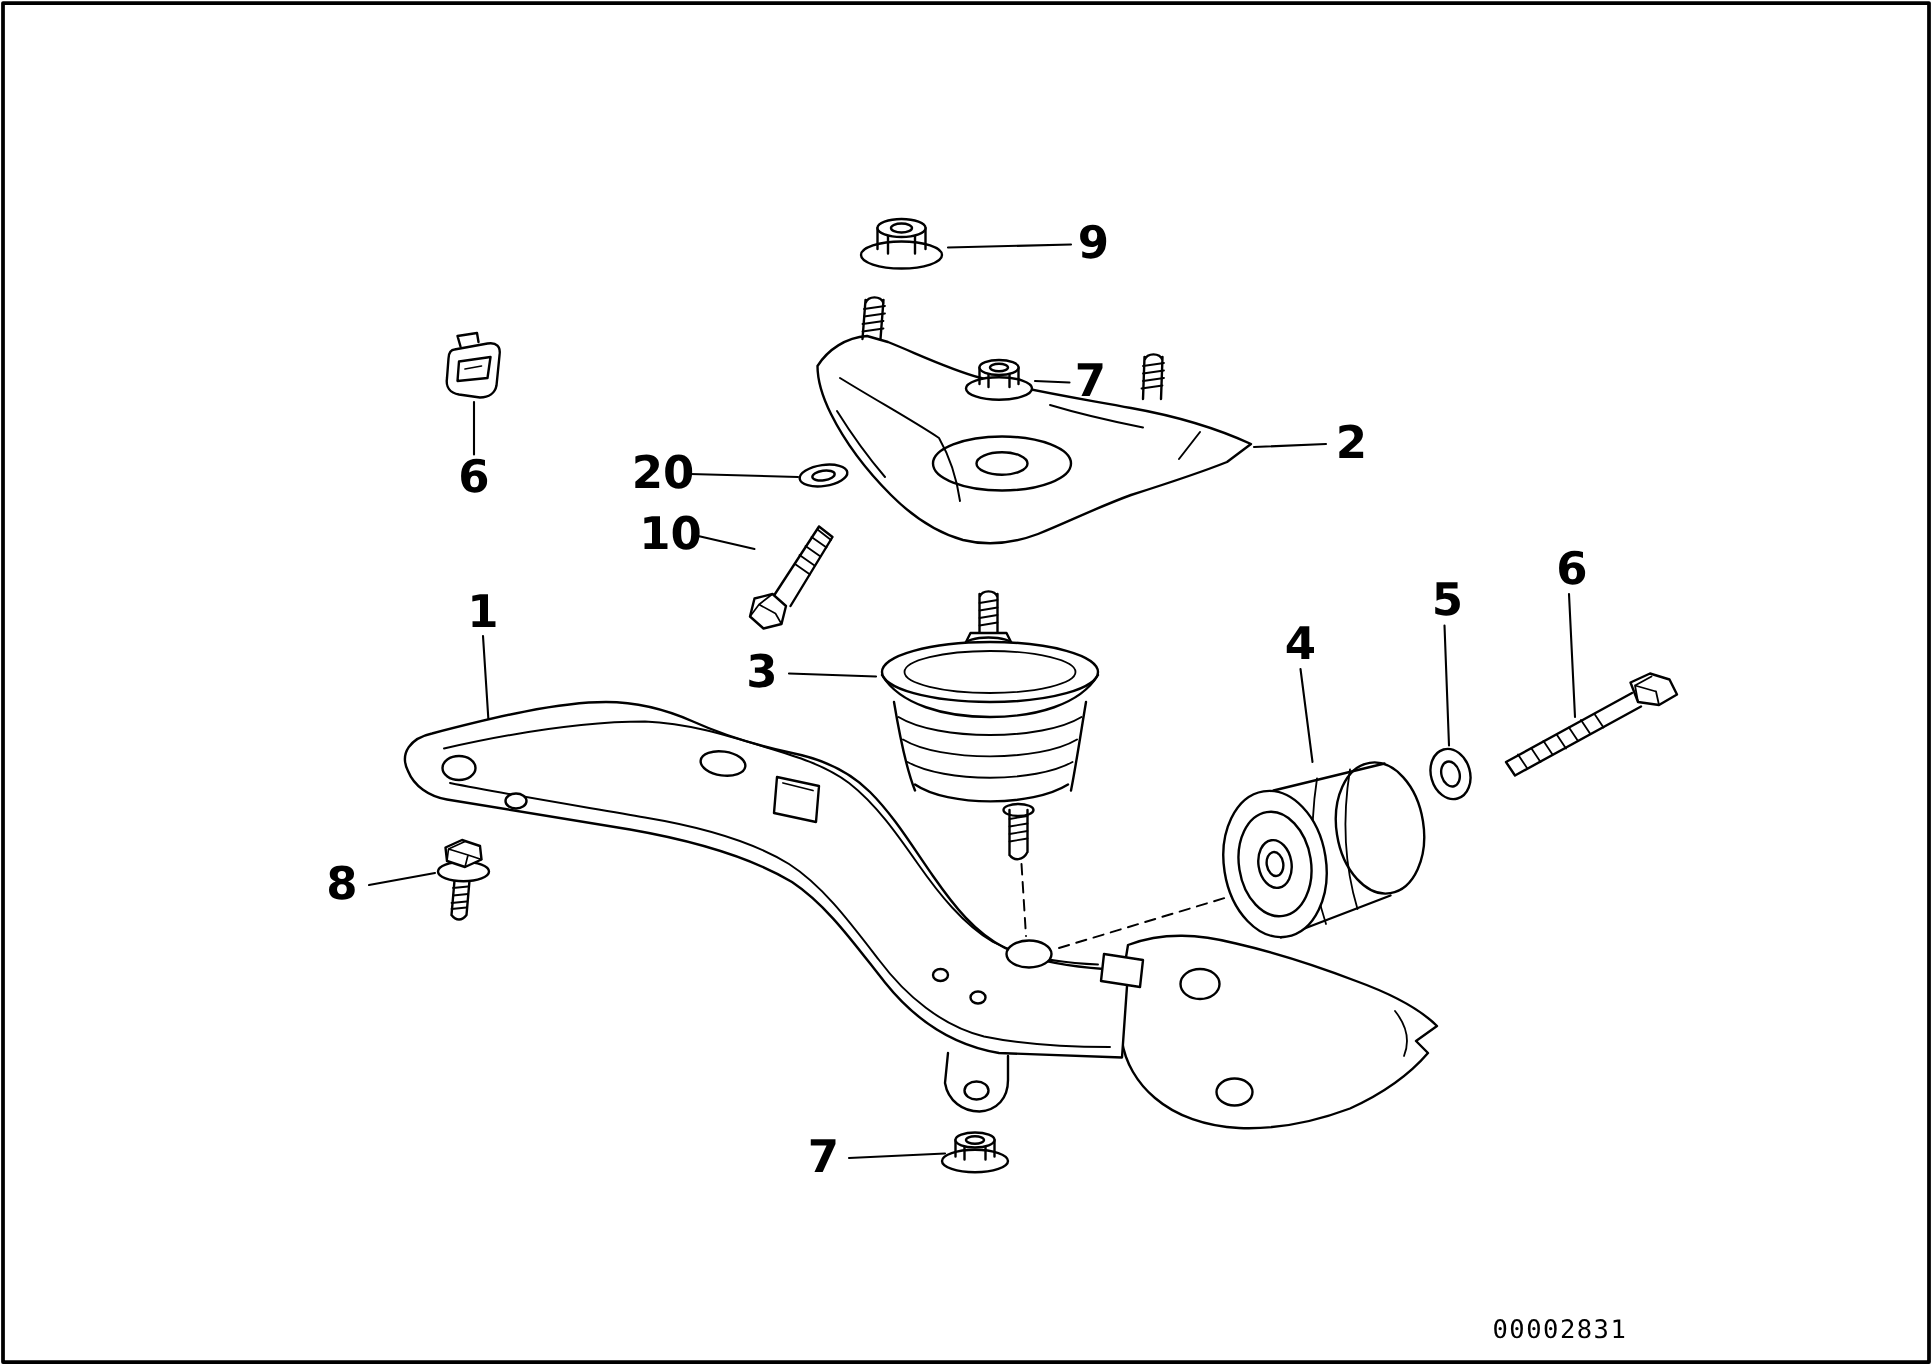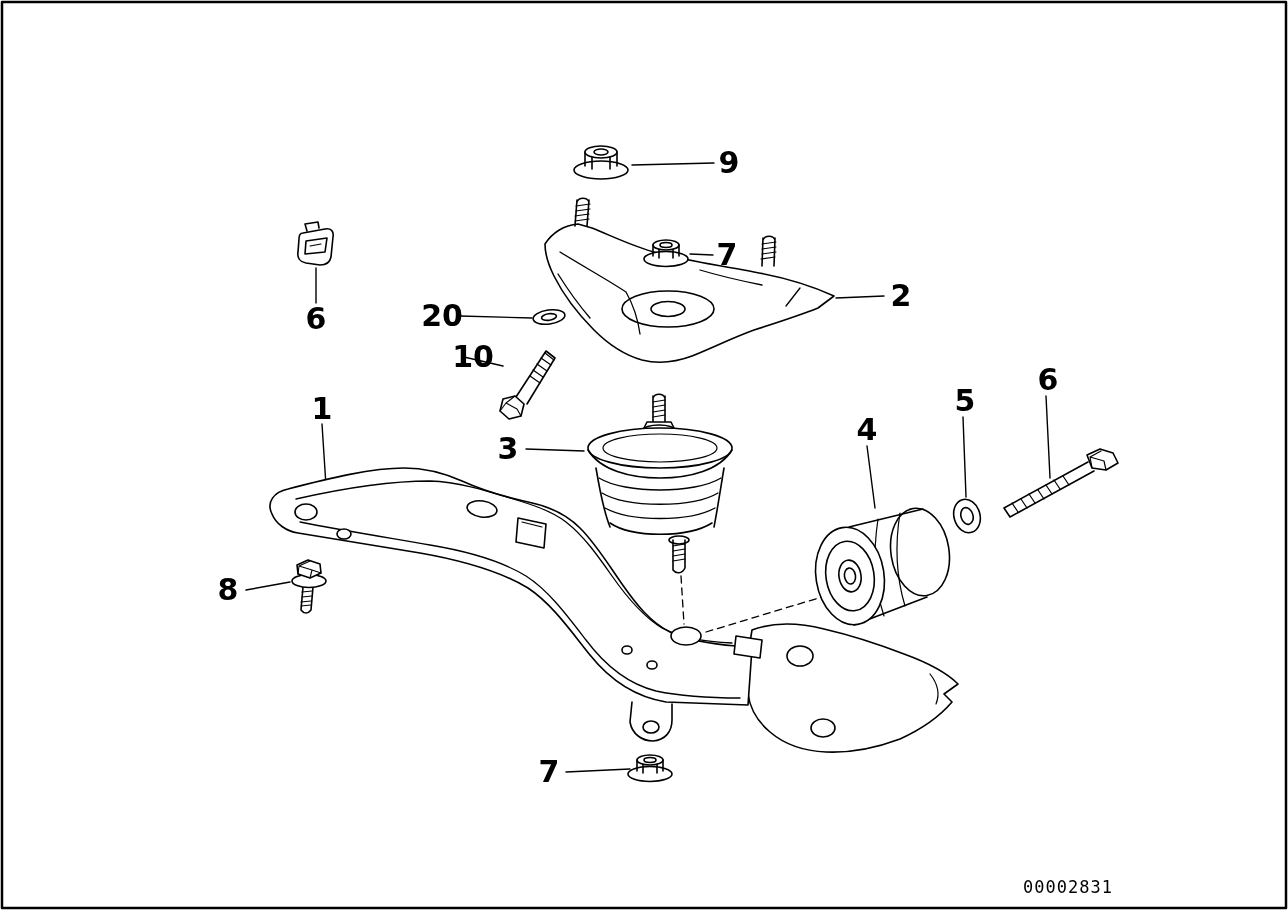--- a/index.html
+++ b/index.html
@@ -22,21 +22,20 @@
     user-select: none;
   }
   .drawing-number {
     position: absolute;
     left: 995px;
     top: 877px;
     font-family: "DejaVu Sans Mono", monospace;
     font-size: 17px;
     letter-spacing: 1px;
     color: #000;
-    margin-left: 28px;
   }
 </style>
 </head>
 <body>
 
 <div class="stage">
 
   <svg width="1288" height="910" viewBox="0 0 1288 910">
     <g fill="none" stroke="#000" stroke-width="1.6" stroke-linecap="round" stroke-linejoin="round">
 
@@ -189,21 +188,21 @@
       </g>
 
     </g>
   </svg>
 
   <div class="callout" style="left:729px; top:163px">9</div>
   <div class="callout" style="left:727px; top:255px">7</div>
   <div class="callout" style="left:901px; top:296px">2</div>
   <div class="callout" style="left:316px; top:319px">6</div>
   <div class="callout" style="left:442px; top:316px">20</div>
-  <div class="callout" style="left:473px; top:357px">10</div>
+  <div class="callout" style="left:447px; top:357px">10</div>
   <div class="callout" style="left:322px; top:409px">1</div>
   <div class="callout" style="left:508px; top:449px">3</div>
   <div class="callout" style="left:867px; top:430px">4</div>
   <div class="callout" style="left:965px; top:401px">5</div>
   <div class="callout" style="left:1048px; top:380px">6</div>
   <div class="callout" style="left:228px; top:590px">8</div>
   <div class="callout" style="left:549px; top:772px">7</div>
 
   <div class="drawing-number">00002831</div>
 

